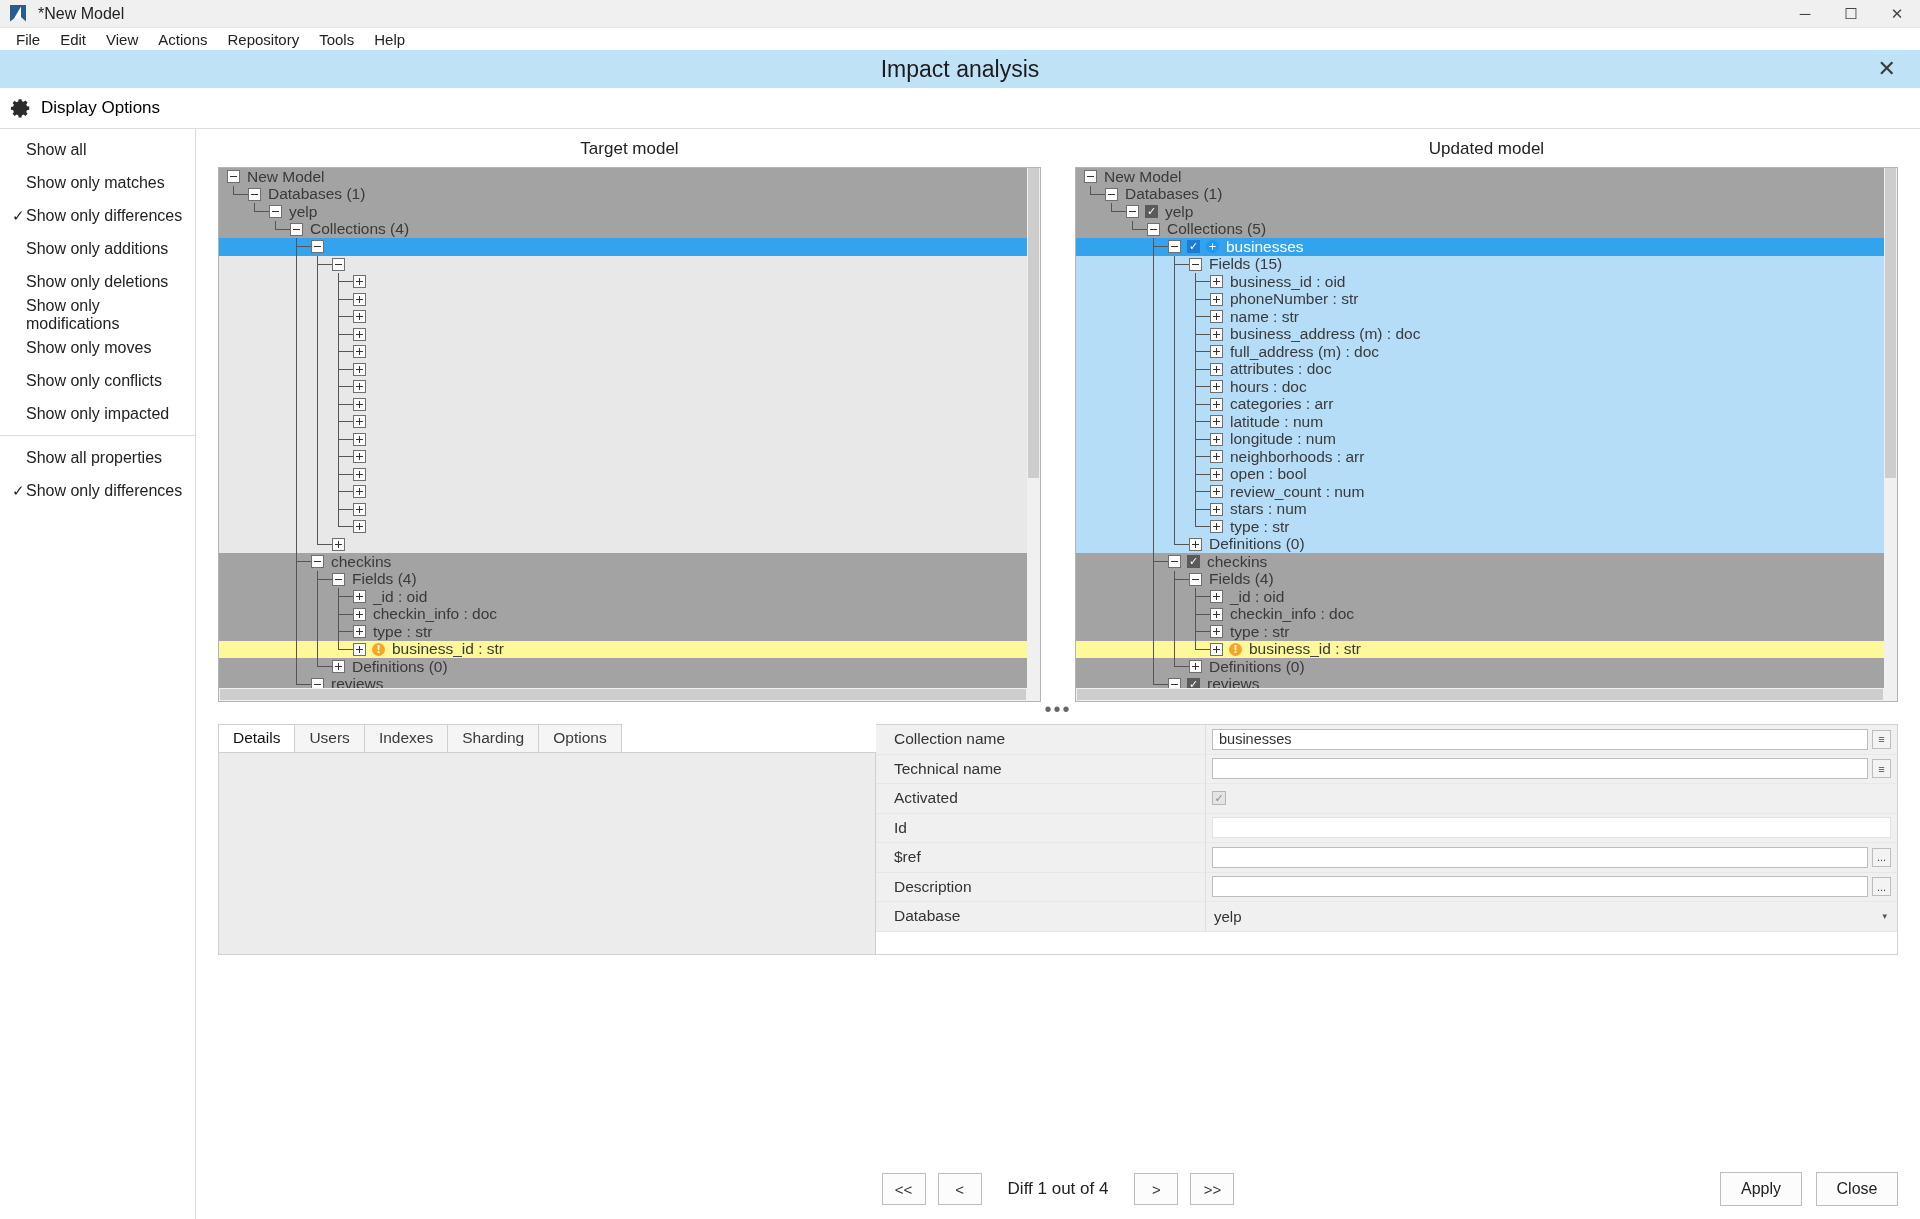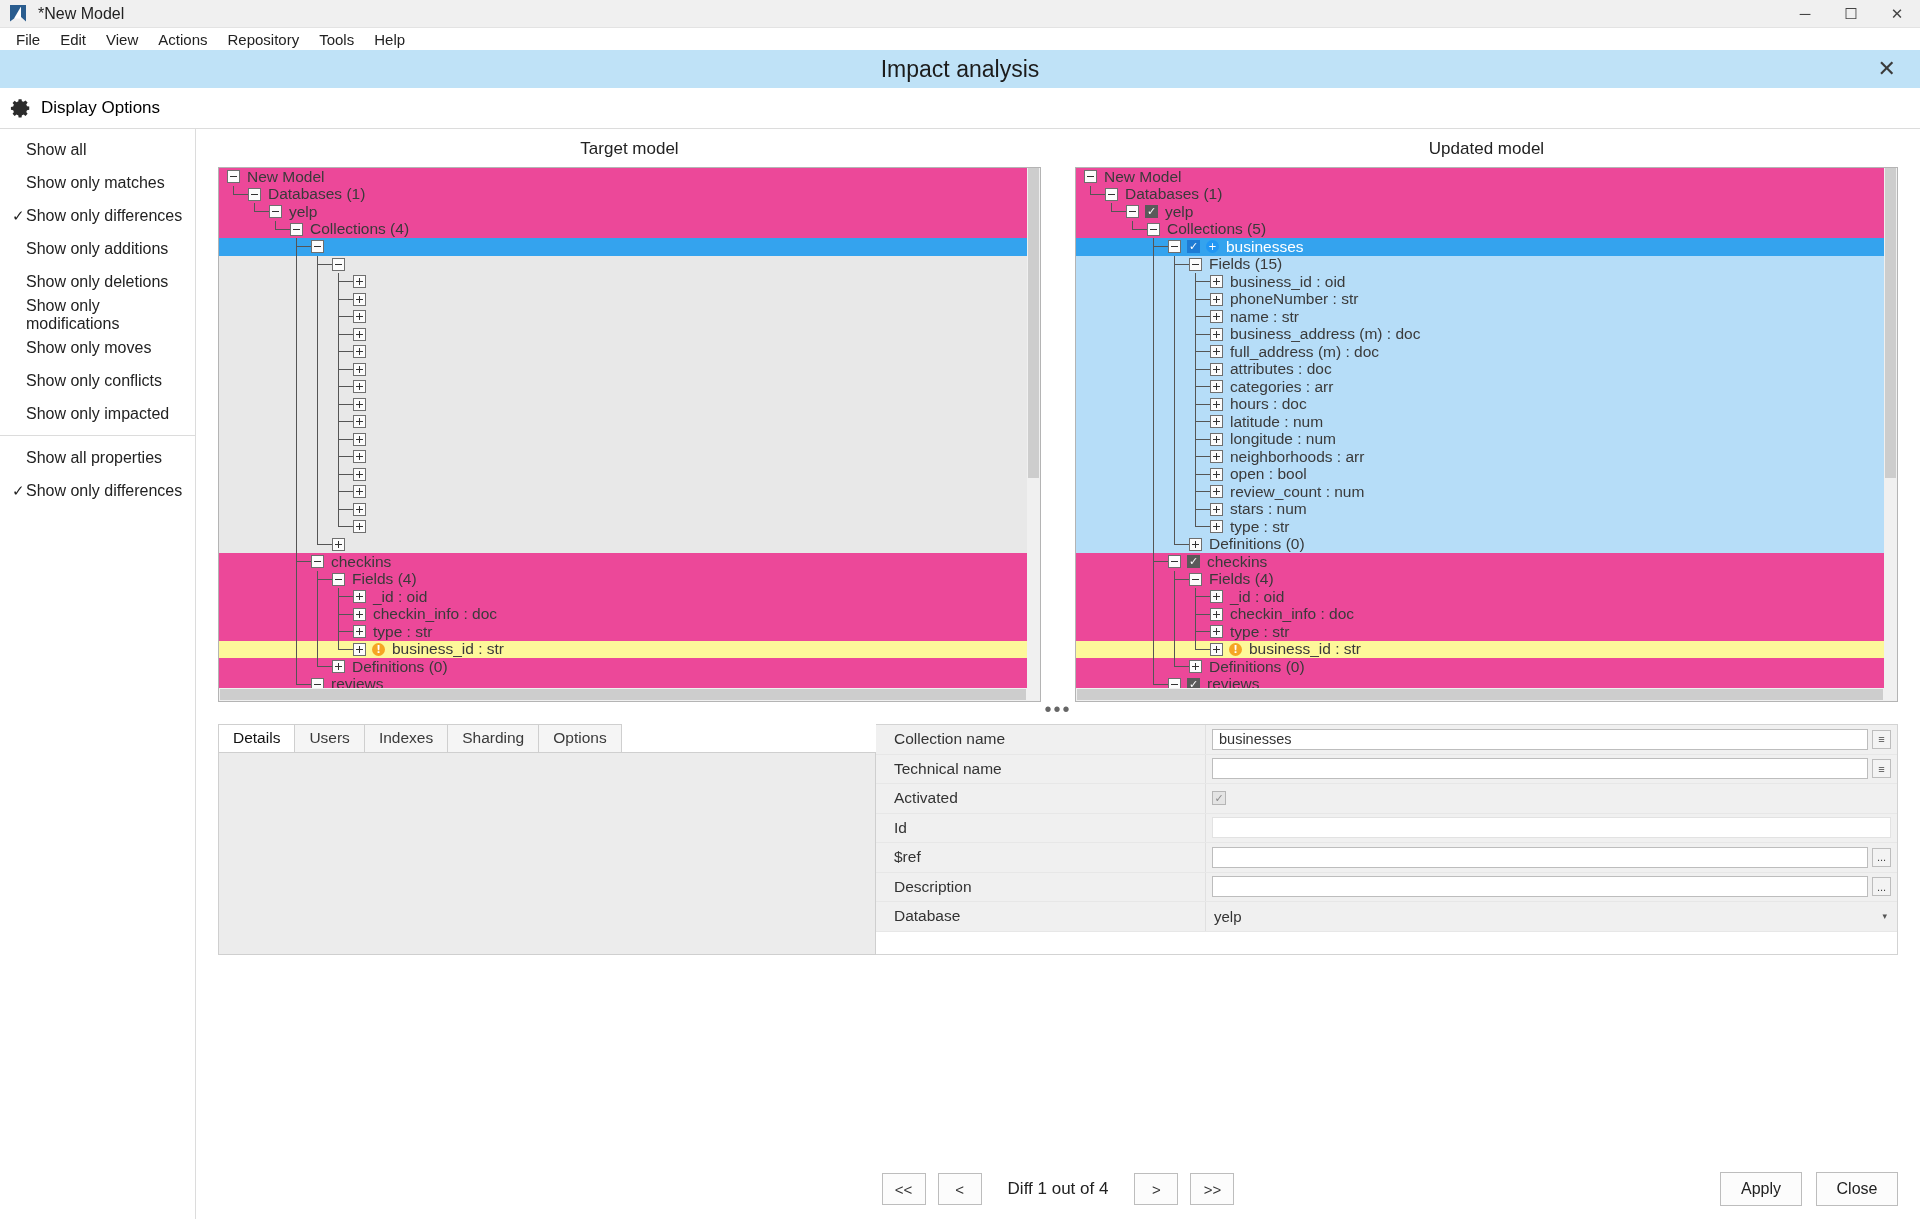--- a/index.html
+++ b/index.html
@@ -81,21 +81,21 @@
 
   
   .main { flex:1; display:flex; flex-direction:column; background:#fff;
           border-top:1px solid #dcdcdc; position:relative; }
 
   .panes { display:flex; padding:0 22px; gap:34px; }
   .pane { flex:1; display:flex; flex-direction:column; }
   .pane-title { text-align:center; font-size:17px; color:#222; padding:10px 0 8px; }
 
   .treebox {
-    position:relative; height:535px; border:1px solid #b4b4b4; background:#ec4899;
+    position:relative; height:535px; border:1px solid #b4b4b4; background:#a3a3a3;
     overflow:hidden;
   }
   .treeview { position:absolute; inset:0 13px 13px 0; overflow:hidden; }
   .treerow {
     height:17.5px; display:flex; align-items:center; white-space:nowrap;
     font-size:15.5px; color:#3a3a3a; position:relative;
   }
   .treerow .lbl { margin-left:7px; }
   .toggle {
     width:13px; height:13px; border:1px solid #6f6f6f; background:#fcfcfc;
@@ -760,32 +760,32 @@
               </div>
               <div class="treerow row-lblue">
                 <div class="guide-pad" style="width: 134px;">
                   <div class="vline" style="left: 77px;"></div>
                   <div class="vline" style="left: 98px;"></div>
                   <div class="vline" style="left: 119px;"></div>
                   <div class="vline" style="left: 119px; top: 0px; height: 9px; width: 1px;"></div>
                   <div style="position: absolute; left: 119px; top: 8px; width: 15px; height: 1px; background: rgb(85, 85, 85);"></div>
                 </div>
                 <div class="toggle plus"></div>
+                <span class="lbl">hours : doc</span>
+              </div>
+              <div class="treerow row-lblue">
+                <div class="guide-pad" style="width: 134px;">
+                  <div class="vline" style="left: 77px;"></div>
+                  <div class="vline" style="left: 98px;"></div>
+                  <div class="vline" style="left: 119px;"></div>
+                  <div class="vline" style="left: 119px; top: 0px; height: 9px; width: 1px;"></div>
+                  <div style="position: absolute; left: 119px; top: 8px; width: 15px; height: 1px; background: rgb(85, 85, 85);"></div>
+                </div>
+                <div class="toggle plus"></div>
                 <span class="lbl">categories : arr</span>
-              </div>
-              <div class="treerow row-lblue">
-                <div class="guide-pad" style="width: 134px;">
-                  <div class="vline" style="left: 77px;"></div>
-                  <div class="vline" style="left: 98px;"></div>
-                  <div class="vline" style="left: 119px;"></div>
-                  <div class="vline" style="left: 119px; top: 0px; height: 9px; width: 1px;"></div>
-                  <div style="position: absolute; left: 119px; top: 8px; width: 15px; height: 1px; background: rgb(85, 85, 85);"></div>
-                </div>
-                <div class="toggle plus"></div>
-                <span class="lbl">hours : doc</span>
               </div>
               <div class="treerow row-lblue">
                 <div class="guide-pad" style="width: 134px;">
                   <div class="vline" style="left: 77px;"></div>
                   <div class="vline" style="left: 98px;"></div>
                   <div class="vline" style="left: 119px;"></div>
                   <div class="vline" style="left: 119px; top: 0px; height: 9px; width: 1px;"></div>
                   <div style="position: absolute; left: 119px; top: 8px; width: 15px; height: 1px; background: rgb(85, 85, 85);"></div>
                 </div>
                 <div class="toggle plus"></div>

